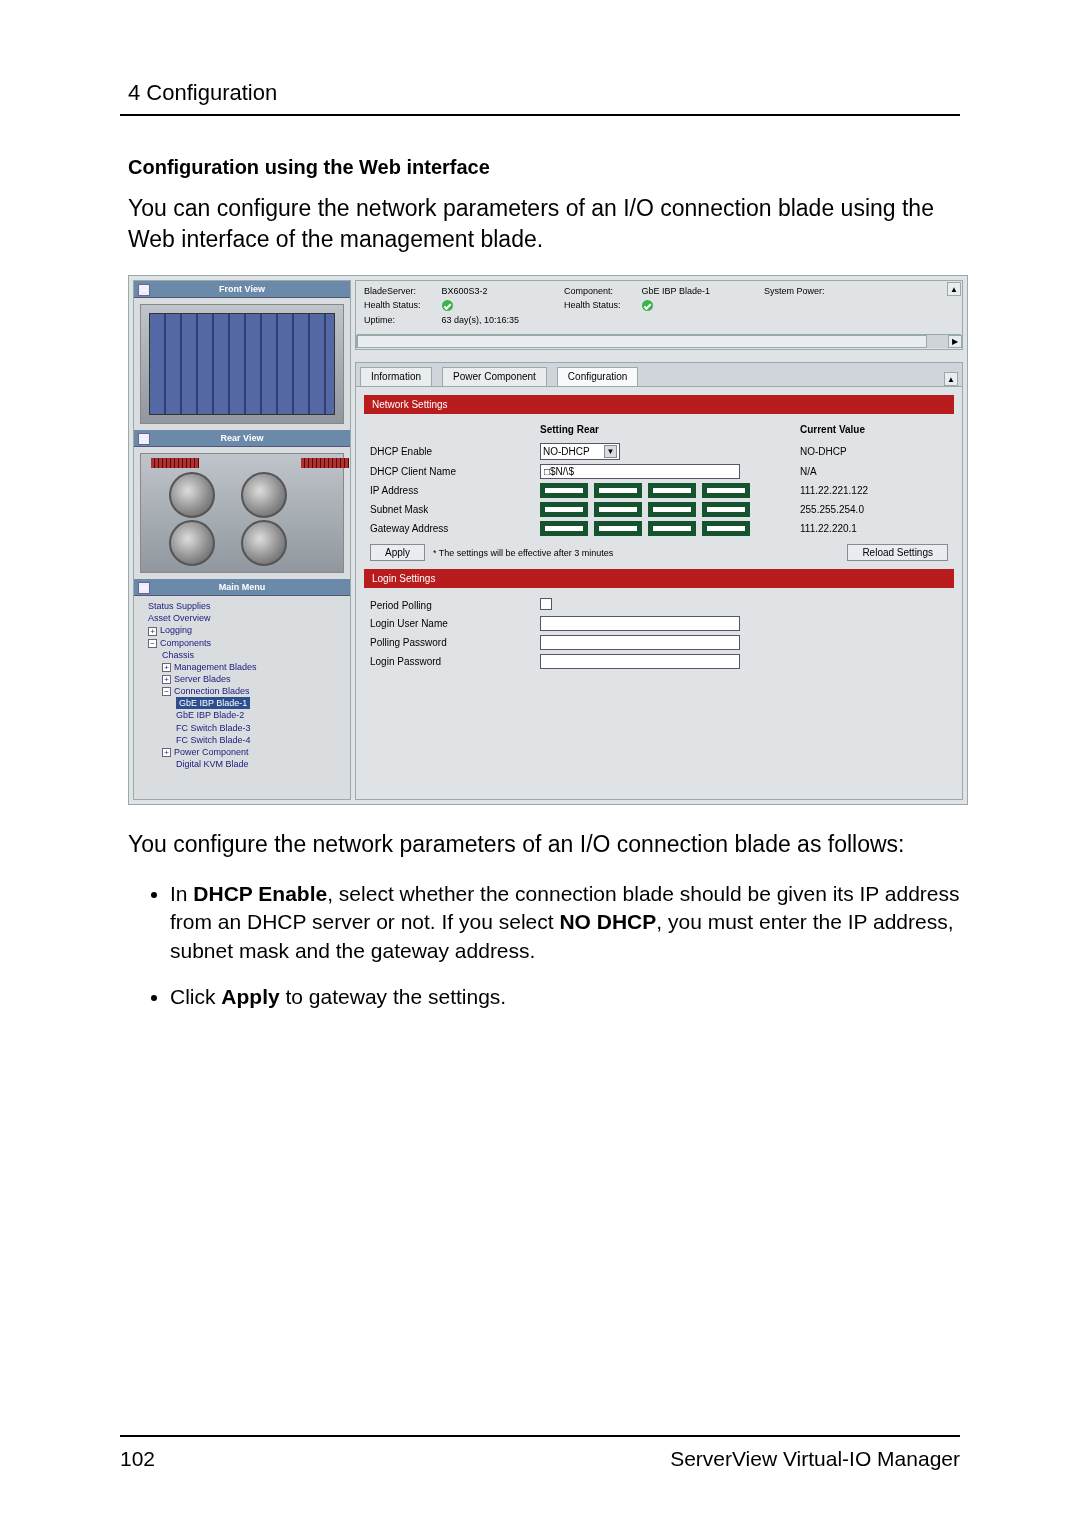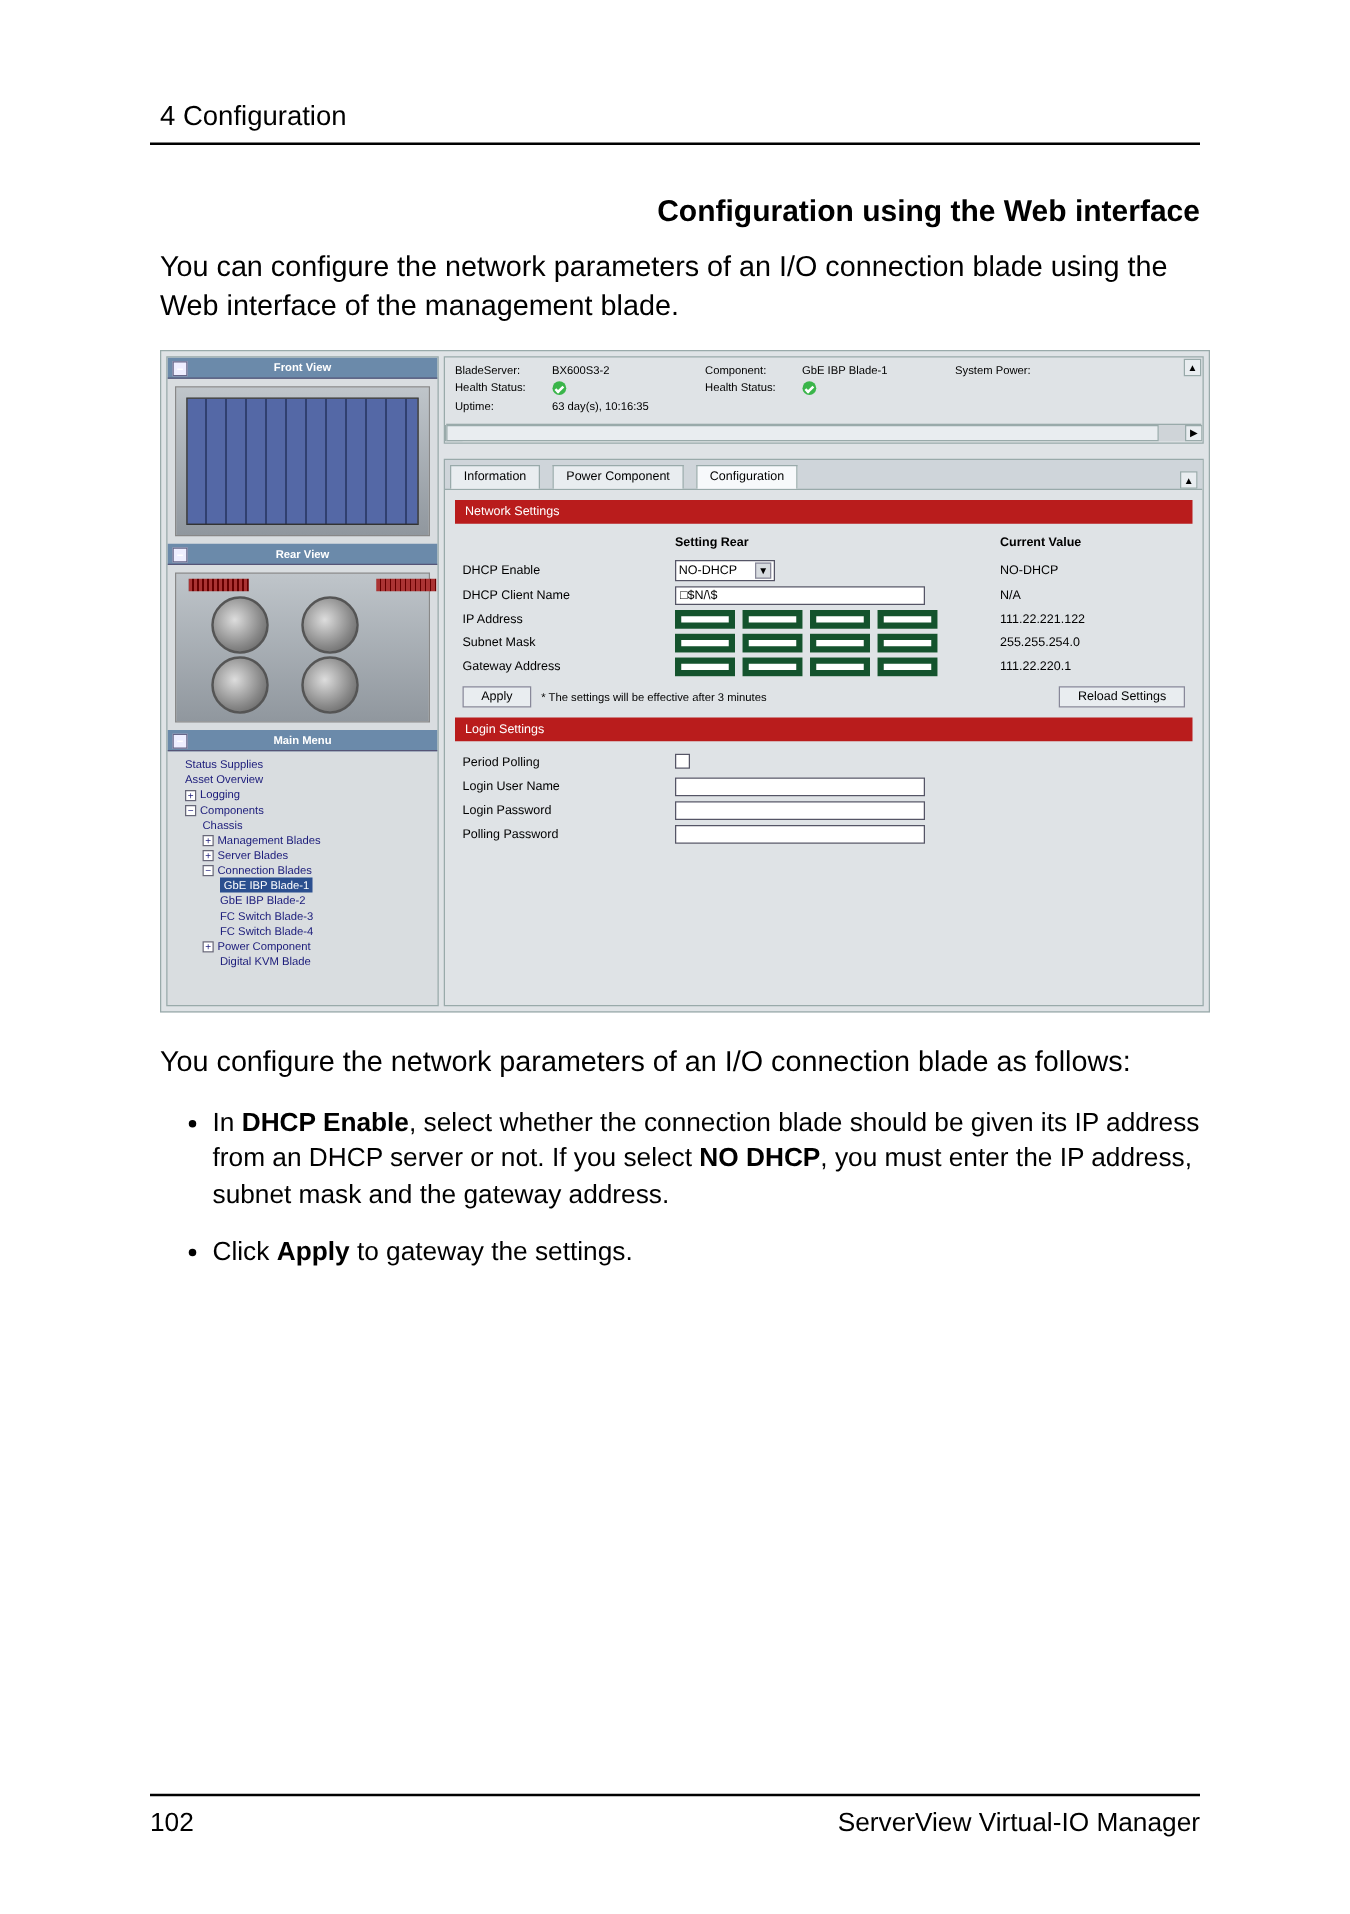--- a/index.html
+++ b/index.html
@@ -19,24 +19,23 @@
     font-size: 22px;
     margin-bottom: 8px;
     padding-left: 8px;
   }
   .hr {
     border: none;
     border-top: 2px solid #000;
     margin: 0 0 40px 0;
   }
   .section-title {
-    font-size: 24px;
+    font-size: 20px;
     font-weight: bold;
     margin: 0 0 14px 8px;
-    text-align: right;
   }
   .para {
     font-size: 23px;
     line-height: 1.35;
     margin: 0 0 20px 8px;
   }
   ul.body-list {
     font-size: 21px;
     line-height: 1.35;
     margin: 10px 0 0 20px;
@@ -500,25 +499,25 @@
         <div class="login-table">
           <div class="lrow">
             <div>Period Polling</div>
             <div><span class="chk"></span></div>
           </div>
           <div class="lrow">
             <div>Login User Name</div>
             <div><input class="inp" style=""></div>
           </div>
           <div class="lrow">
+            <div>Polling Password</div>
+            <div><input class="inp" style=""></div>
+          </div>
+          <div class="lrow">
             <div>Login Password</div>
-            <div><input class="inp" style=""></div>
-          </div>
-          <div class="lrow">
-            <div>Polling Password</div>
             <div><input class="inp" style=""></div>
           </div>
         </div>
       </div>
     </div>
   </div>
 
   <p class="para">You configure the network parameters of an I/O connection blade as follows:</p>
 
   <ul class="body-list">

